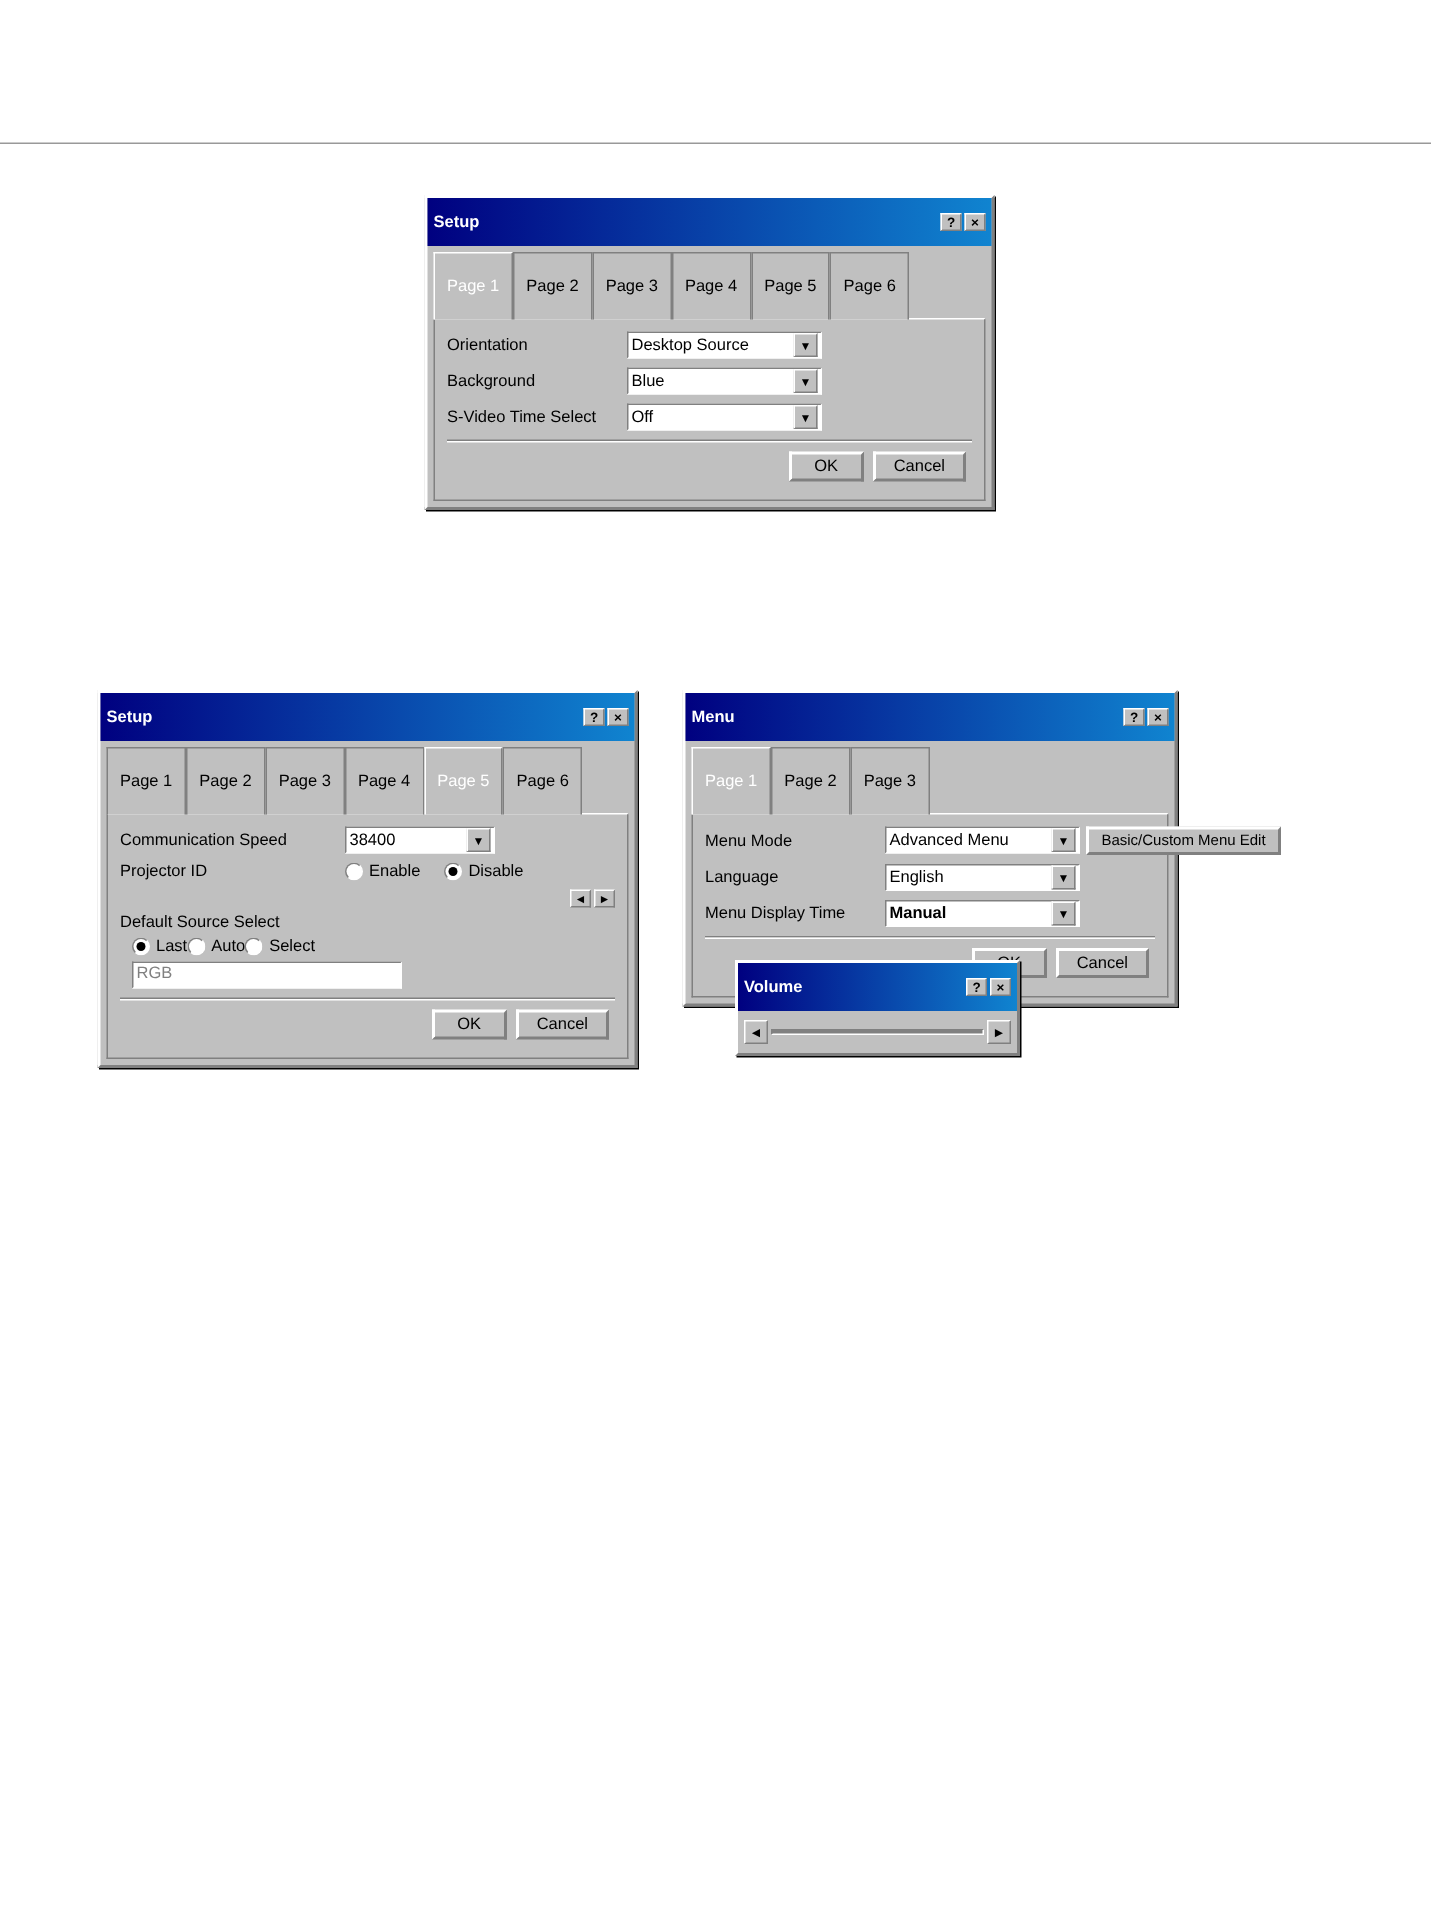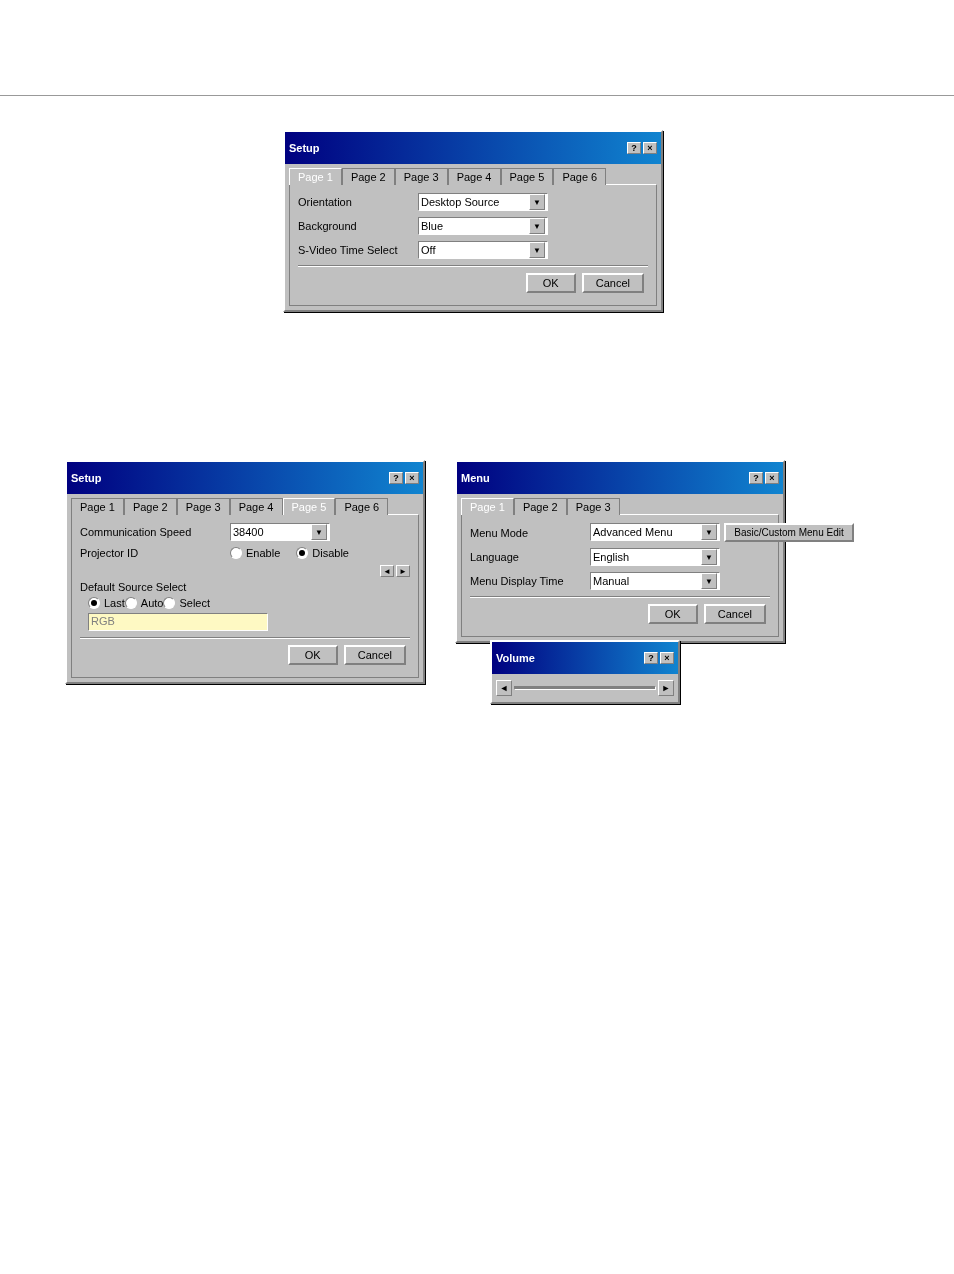--- a/index.html
+++ b/index.html
@@ -70,21 +70,21 @@
       display: flex;
       gap: 0;
       margin-bottom: -1px;
       position: relative;
     }
 
     .tab {
       background: #c0c0c0;
       border: 1px solid #808080;
       border-bottom: none;
-      padding: 2px 8px;
+      padding: 16px 8px;
       font-size: 11px;
       cursor: pointer;
       position: relative;
       z-index: 1;
     }
 
     .tab.active {
       background: #c0c0c0;
       border-color: #ffffff #808080 #c0c0c0 #ffffff;
       z-index: 2;
@@ -244,21 +244,21 @@
       height: 16px;
       display: flex;
       align-items: center;
       justify-content: center;
       font-size: 9px;
       cursor: pointer;
     }
 
     
     .win-input-disabled {
-      background: #fef9c3;
+      background: #ffffff;
       border: 1px solid;
       border-color: #808080 #ffffff #ffffff #808080;
       font-size: 11px;
       padding: 1px 2px;
       min-width: 80px;
       height: 18px;
       color: #808080;
     }
 
     
@@ -498,21 +498,21 @@
       <div class="form-row" style="margin-top: 6px;">
         <span class="form-label">Language</span>
         <div class="win-select" style="min-width: 130px;">
           <span>English</span>
           <div class="win-select-arrow">▼</div>
         </div>
       </div>
 
       <div class="form-row">
         <span class="form-label">Menu Display Time</span>
-        <div class="win-select" style="min-width: 130px;">
+        <div class="win-select" style="min-width: 130px; font-weight: bold;">
           <span>Manual</span>
           <div class="win-select-arrow">▼</div>
         </div>
       </div>
 
       <hr class="panel-separator">
 
       <div class="dialog-buttons">
         <div class="win-btn">OK</div>
         <div class="win-btn">Cancel</div>

